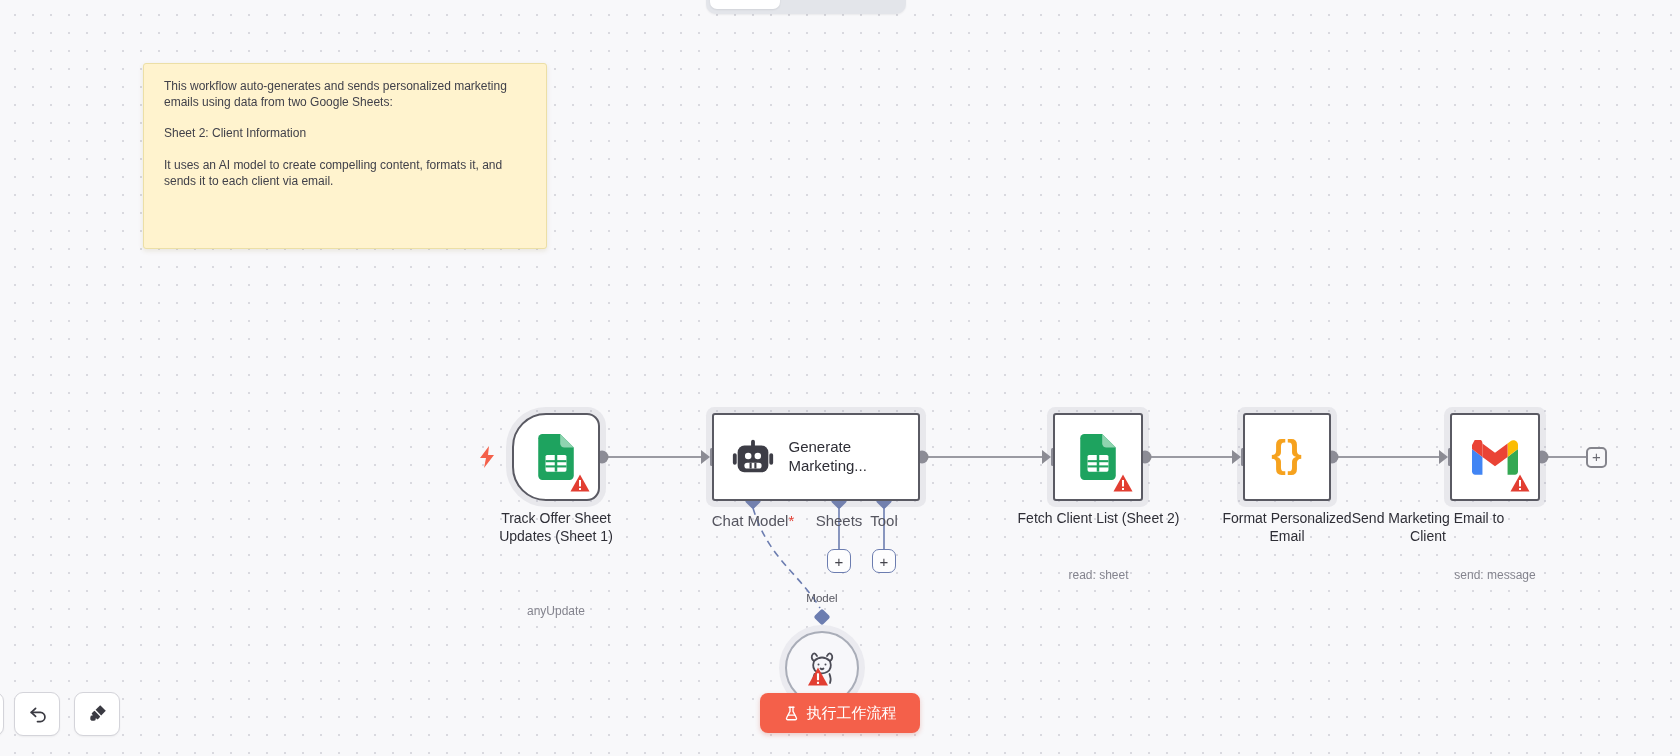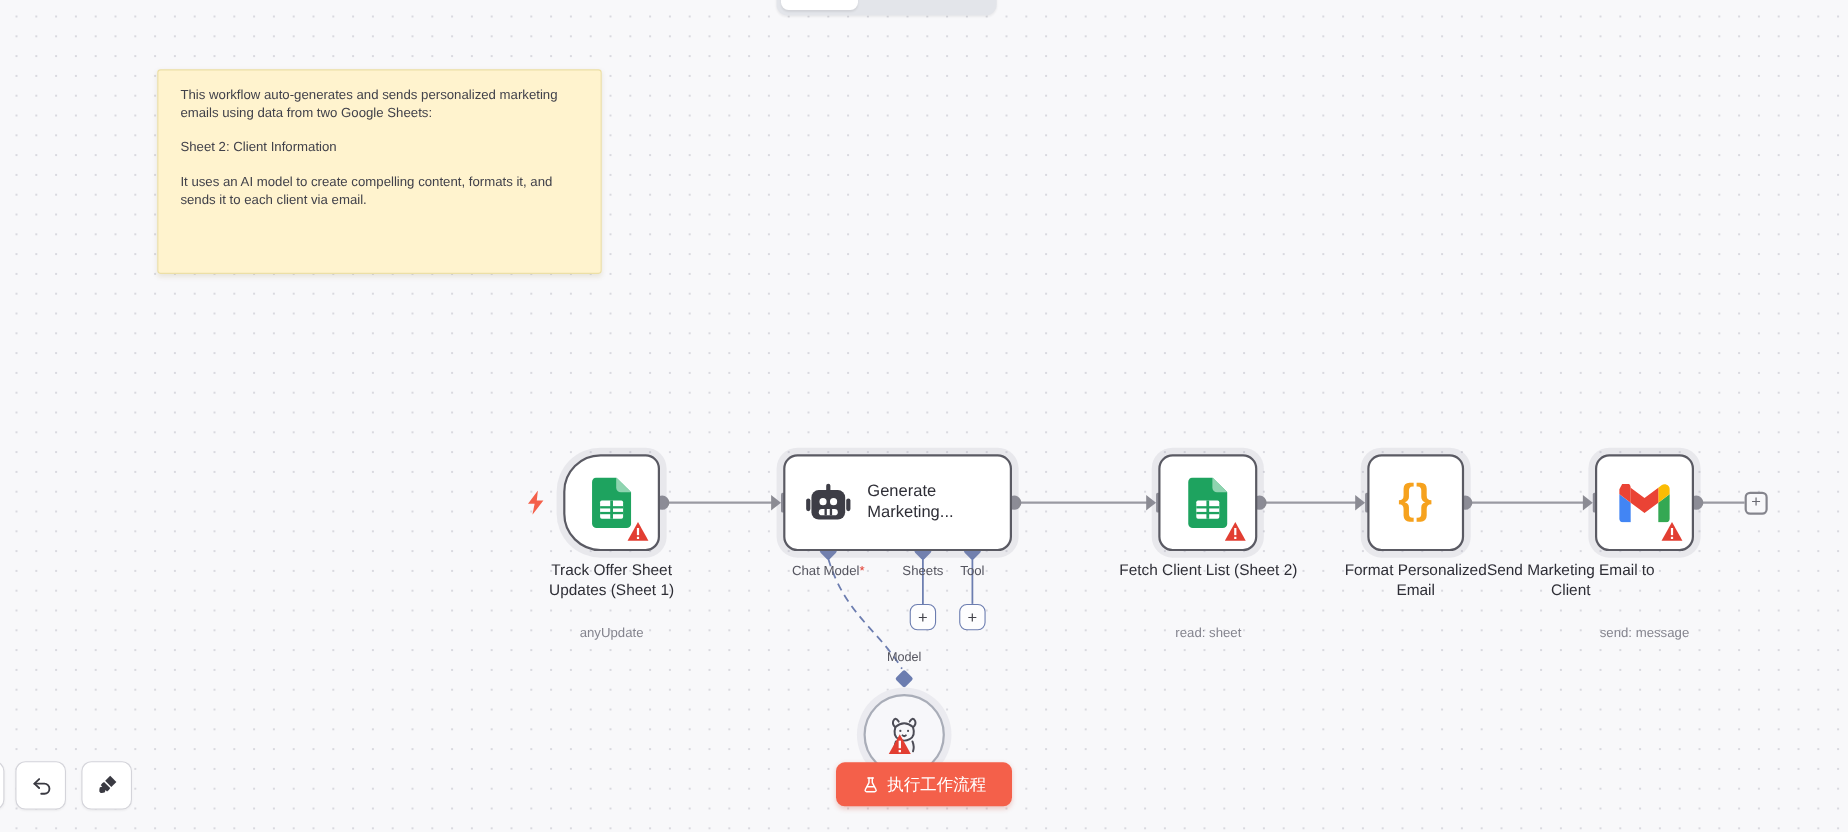--- a/index.html
+++ b/index.html
@@ -31,40 +31,40 @@
     background:#fff3ce; border:1px solid #ecdfa6; border-radius:3px;
     box-shadow:0 2px 5px rgba(120,100,20,.12);
     padding:14px 20px; z-index:2;
     font-size:12px; line-height:1.35; color:#41414a;
   }
   .sticky p { margin-bottom:15px; }
   .sticky p:last-child { margin-bottom:0; }
   
   .node {
     position:absolute; top:413px; height:88px; background:#ffffff;
-    border:2px solid #5a5a63; border-radius:13px;
+    border:2px solid #5a5a63; border-radius:3px;
     box-shadow:0 0 0 6px rgba(150,150,170,.16);
     display:flex; align-items:center; justify-content:center;
     z-index:3;
   }
   .node.trigger { border-radius:34px 13px 13px 34px; }
   .warn { position:absolute; right:8px; bottom:7px; width:20px; height:18px; }
   .node-label {
     position:absolute; top:509px; text-align:center; font-size:14px; color:#2e2e36;
     line-height:1.3; z-index:3;
   }
   .node-sub {
     position:absolute; top:550px; text-align:center; font-size:12px; color:#84848e; z-index:3;
   }
   .node-sub.two-line { top:568px; }
   .agent-body { display:flex; align-items:center; gap:13px; padding-left:4px; }
   .agent-title { font-size:15px; font-weight:500; color:#2e2e36; line-height:1.25; width:118px; }
   .braces { font-size:38px; font-weight:700; color:#f6a21e; letter-spacing:1px; margin-top:-6px; }
   
-  .port-label { position:absolute; top:512px; font-size:12px; color:#55555f; text-align:center; z-index:3; }
+  .port-label { position:absolute; top:512px; font-size:15px; color:#55555f; text-align:center; z-index:3; }
   .req { color:#e23e32; }
   .model-label { position:absolute; left:777px; top:592px; width:90px; text-align:center; font-size:11.5px; color:#55555f; z-index:3; }
   
   .mini-plus {
     position:absolute; width:24px; height:24px; border:1.6px solid #6c7db0; border-radius:7px;
     background:#fdfdfe; color:#44444c; font-size:15px; font-weight:500;
     display:flex; align-items:center; justify-content:center; z-index:3; cursor:pointer;
   }
   
   .model-halo { position:absolute; left:779px; top:625px; width:86px; height:86px; border-radius:50%;
@@ -167,21 +167,21 @@
       <rect x="7" y="30" width="20" height="2" fill="#1ea35f"></rect>
       <rect x="15.8" y="20" width="2.4" height="16" fill="#1ea35f"></rect>
     </svg>
     <svg class="warn" viewBox="0 0 20 18">
       <path d="M10 0.5 L19.5 17.5 H0.5 Z" fill="#e23e32"></path>
       <rect x="9" y="6" width="2" height="6.5" fill="#ffffff"></rect>
       <rect x="9" y="14" width="2" height="2" fill="#ffffff"></rect>
     </svg>
   </div>
   <div class="node-label" style="left:476px;width:160px;">Track Offer Sheet Updates (Sheet 1)</div>
-  <div class="node-sub two-line" style="left:476px;width:160px;">anyUpdate</div>
+  <div class="node-sub two-line" style="left:476px;width:160px;margin-top:36px;">anyUpdate</div>
 
   <div class="node" style="left:712px;width:208px;">
     <div class="agent-body">
       <svg width="46" height="40" viewBox="0 0 48 40">
         <rect x="22" y="2" width="4" height="8" rx="2" fill="#3d3d46"></rect>
         <rect x="3" y="16" width="4" height="12" rx="2" fill="#3d3d46"></rect>
         <rect x="41" y="16" width="4" height="12" rx="2" fill="#3d3d46"></rect>
         <rect x="8" y="8" width="32" height="28" rx="7" fill="#3d3d46"></rect>
         <circle cx="19" cy="19" r="3.4" fill="#ffffff"></circle>
         <circle cx="29" cy="19" r="3.4" fill="#ffffff"></circle>

